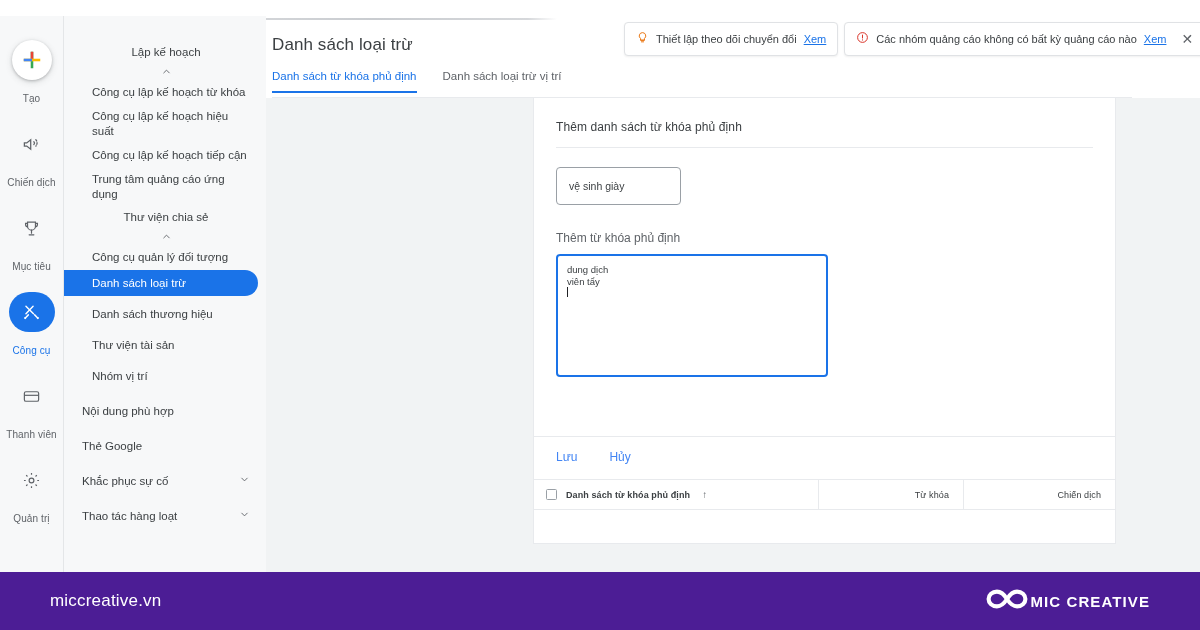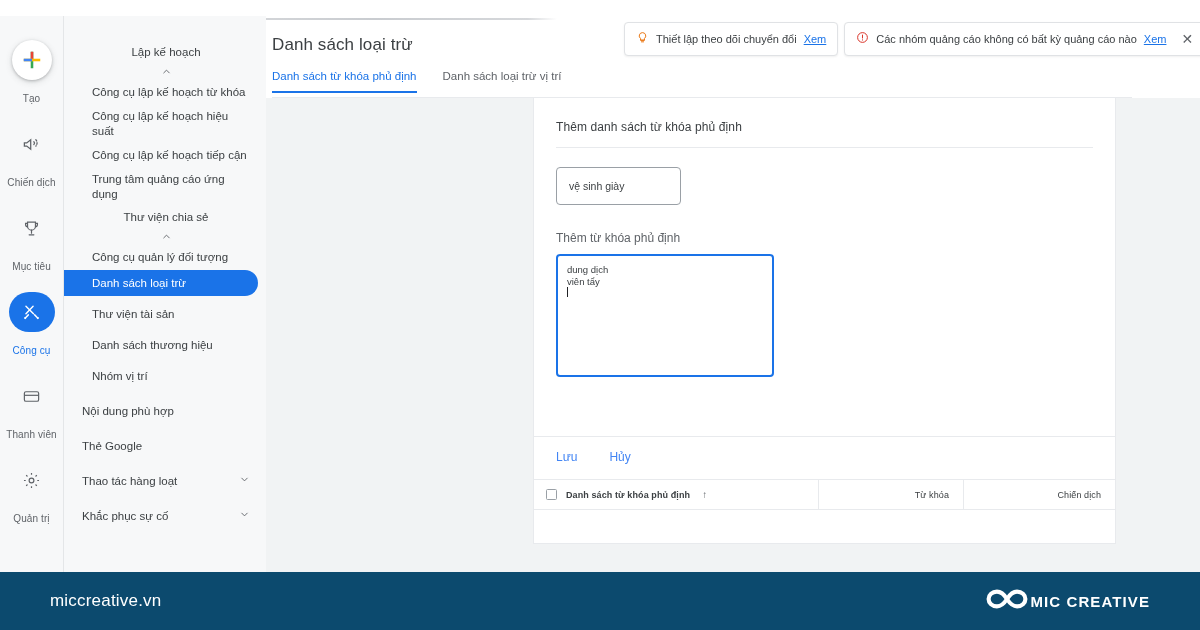--- a/index.html
+++ b/index.html
@@ -122,21 +122,21 @@
   .chip {
     margin: 19px 0 0 22px; width: 125px; height: 38px;
     border: 1px solid #9aa0a6; border-radius: 4px;
     display: flex; align-items: center; padding: 0 12px;
     font-size: 10.5px; color: #3c4043; cursor: text; background: #fff;
   }
 
   .field-label { font-size: 12px; color: #5f6368; margin: 26px 0 0 22px; }
 
   .textarea {
-    margin: 9px 0 0 22px; width: 218px; height: 123px;
+    margin: 9px 0 0 22px; width: 272px; height: 123px;
     border: 2px solid #1a73e8; border-radius: 4px; background: #ffffff;
     padding: 8px 9px; font-size: 9.5px; color: #3c4043; line-height: 11.5px;
     position: relative; cursor: text; overflow: hidden;
   }
   .ta-line { white-space: pre; }
   .caret {
     display: inline-block; width: 1px; height: 10px; background: #202124;
     vertical-align: -1px;
     animation: blink 1.05s step-end infinite;
   }
@@ -168,21 +168,21 @@
 
   .empty {
     position: absolute; left: 0; top: 413px; width: 100%; height: 32px;
     display: flex; align-items: center; justify-content: center;
     font-size: 8.5px; color: #5f6368;
   }
 
   
   .footer {
     position: absolute; left: 0; bottom: 0; width: 1200px; height: 58px;
-    background: #0c4a6e;
+    background: #4c1d95;
     display: flex; align-items: center; justify-content: space-between;
     padding: 0 50px;
   }
   .footer-url { color: #ffffff; font-size: 17px; letter-spacing: .2px; }
   .brand { display: flex; align-items: center; }
   .brand-name { color: #ffffff; font-size: 15px; font-weight: bold; letter-spacing: 1.1px; }
 
   .strip-top { position: absolute; left:0; top:0; width:1200px; height:16px; background:#ffffff; }
 </style>
 </head>
@@ -283,40 +283,40 @@
       <span class="t">Thư viện chia sẻ</span>
       <span class="chev">
         <svg width="11" height="11" viewBox="0 0 24 24" fill="none" stroke="#5f6368" stroke-width="2">
             <path d="M6 15l6-6 6 6" stroke-linecap="round"></path>
           </svg>
       </span>
     </div>
 
     <div class="nav-sub">Công cụ quản lý đối tượng</div>
     <div class="nav-sub active">Danh sách loại trừ</div>
+    <div class="nav-sub" style="margin-top:5px">Danh sách thương hiệu</div>
     <div class="nav-sub" style="margin-top:5px">Thư viện tài sản</div>
-    <div class="nav-sub" style="margin-top:5px">Danh sách thương hiệu</div>
     <div class="nav-sub" style="margin-top:5px">Nhóm vị trí</div>
 
     <div class="nav-top" style="margin-top:4px">
       <span>Nội dung phù hợp</span>
     </div>
     <div class="nav-top">
       <span>Thẻ Google</span>
     </div>
     <div class="nav-top">
-      <span>Thao tác hàng loạt</span>
+      <span>Khắc phục sự cố</span>
       <span class="chev">
         <svg width="11" height="11" viewBox="0 0 24 24" fill="none" stroke="#5f6368" stroke-width="2">
             <path d="M6 9l6 6 6-6" stroke-linecap="round"></path>
           </svg>
       </span>
     </div>
     <div class="nav-top">
-      <span>Khắc phục sự cố</span>
+      <span>Thao tác hàng loạt</span>
       <span class="chev">
         <svg width="11" height="11" viewBox="0 0 24 24" fill="none" stroke="#5f6368" stroke-width="2">
             <path d="M6 9l6 6 6-6" stroke-linecap="round"></path>
           </svg>
       </span>
     </div>
   </div>
 
   <div class="workspace"></div>
 

